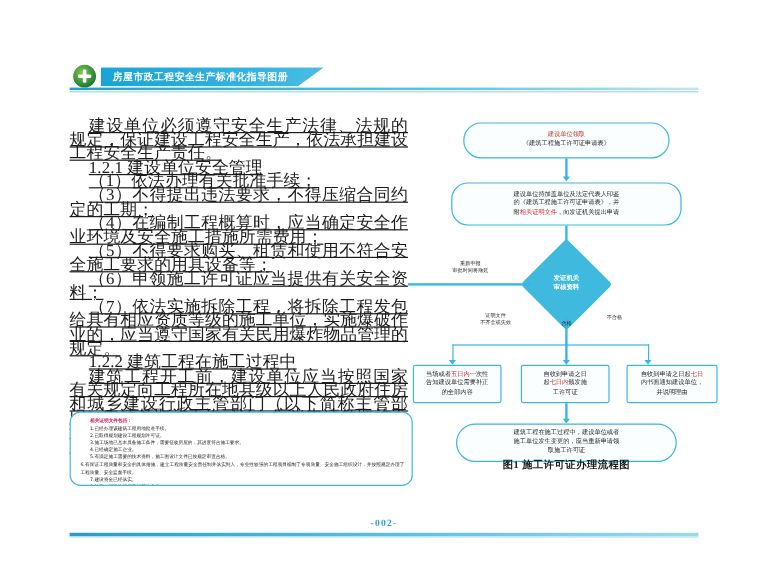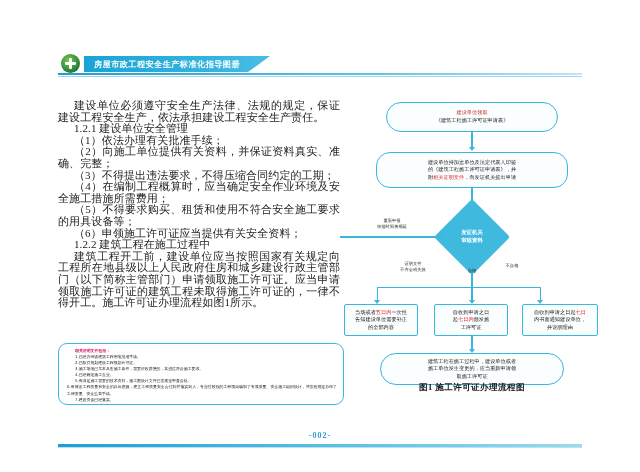--- a/index.html
+++ b/index.html
@@ -55,22 +55,22 @@
   .sec-title {
     position: absolute; left: 80px; top: 68px;
     font-size: 19px; font-weight: 700; color: #111; letter-spacing: .5px;
     white-space: nowrap;
   }
   .sec-title .num { margin-right: 16px; }
 
   
   .body-col {
     position: absolute; left: 58px; top: 100px; width: 282px;
-    font-size: 11px; line-height: 11.6px; color: #1c1c1c;
-    text-align: justify; letter-spacing: .1px;
+    font-size: 14px; line-height: 11.6px; color: #1c1c1c;
+    text-align: justify; letter-spacing: .1px; text-decoration: underline;
   }
   .body-col p { margin: 0; }
   .body-col p.ind { text-indent: 16px; }
 
   
   .notebox {
     position: absolute; left: 58px; top: 343px; width: 286px; height: 62px;
     border: 1.1px solid #3fb9dd; border-radius: 9px; background: #ffffff;
     padding: 4px 6px 4px 8px; overflow: hidden;
   }
@@ -176,25 +176,25 @@
     </div>
     <div class="hdr-rule"></div>
     <div class="hdr-rule2"></div>
   </div>
 
 
   <div class="body-col">
     <p class="ind">建设单位必须遵守安全生产法律、法规的规定，保证建设工程安全生产，依法承担建设工程安全生产责任。</p>
     <p class="ind">1.2.1 建设单位安全管理</p>
     <p class="ind">（1）依法办理有关批准手续；</p>
-    <p class="ind">（2）向施工单位提供有关资料，并保证资料真实、准确、完整；</p>
     <p class="ind">（3）不得提出违法要求，不得压缩合同约定的工期；</p>
     <p class="ind">（4）在编制工程概算时，应当确定安全作业环境及安全施工措施所需费用；</p>
     <p class="ind">（5）不得要求购买、租赁和使用不符合安全施工要求的用具设备等；</p>
     <p class="ind">（6）申领施工许可证应当提供有关安全资料；</p>
+    <p class="ind">（7）依法实施拆除工程，将拆除工程发包给具有相应资质等级的施工单位，实施爆破作业的，应当遵守国家有关民用爆炸物品管理的规定。</p>
     <p class="ind">1.2.2 建筑工程在施工过程中</p>
     <p class="ind">建筑工程开工前，建设单位应当按照国家有关规定向工程所在地县级以上人民政府住房和城乡建设行政主管部门（以下简称主管部门）申请领取施工许可证。应当申请领取施工许可证的建筑工程未取得施工许可证的，一律不得开工。施工许可证办理流程如图1所示。</p>
   </div>
 
   <div class="notebox">
     <div class="nb-title">相关证明文件包括：</div>
     <div class="nb-line pad">1.已经办理该建筑工程用地批准手续。</div>
     <div class="nb-line pad">2.已取得规划建设工程规划许可证。</div>
     <div class="nb-line pad">3.施工场地已基本具备施工条件，需要征收房屋的，其进度符合施工要求。</div>
     <div class="nb-line pad">4.已经确定施工企业。</div>

